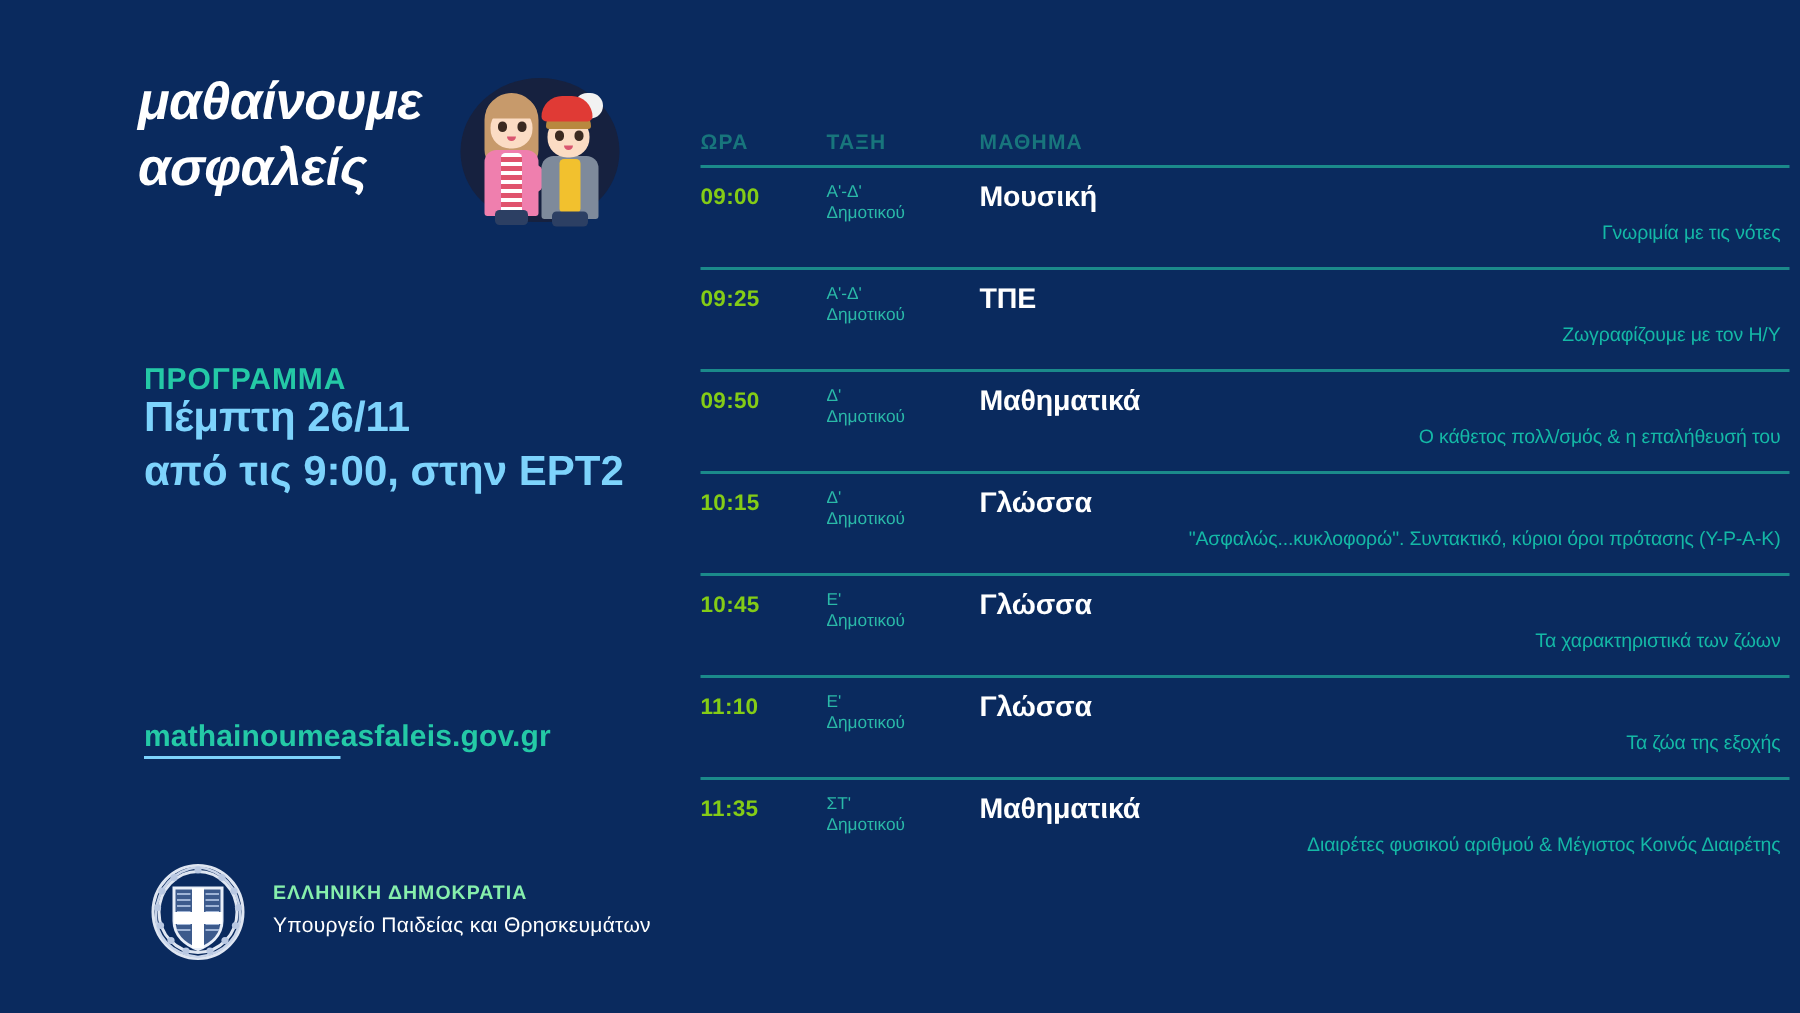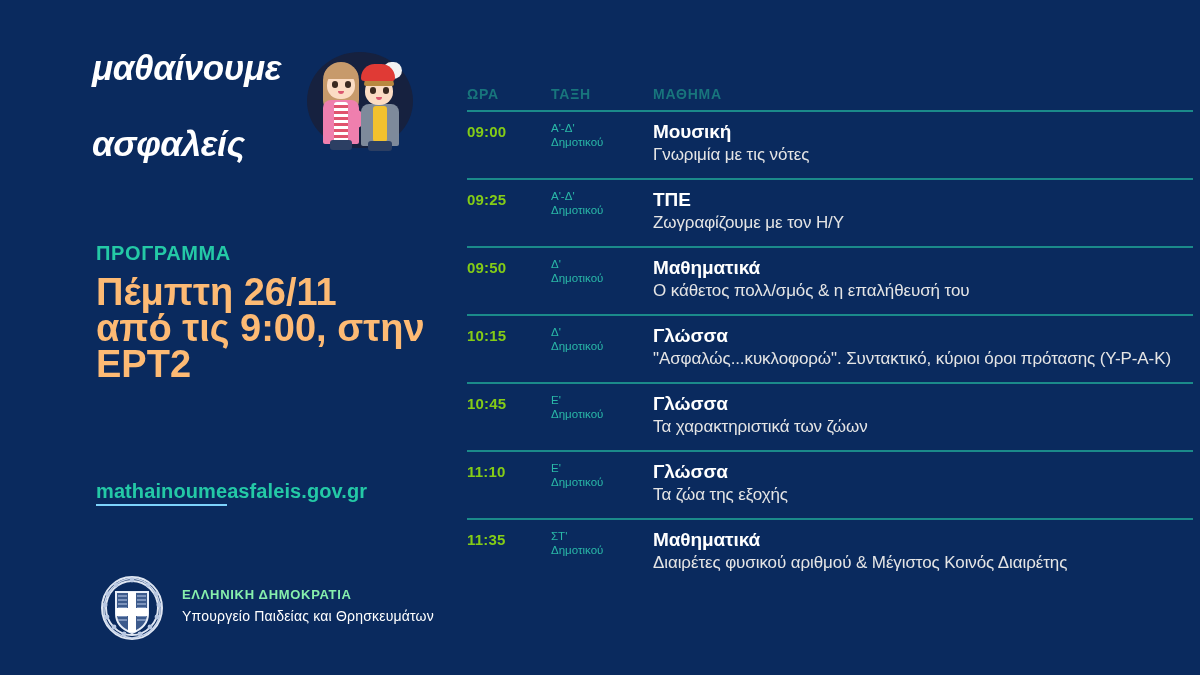--- a/index.html
+++ b/index.html
@@ -14,21 +14,21 @@
   
   .left{position:absolute;left:0;top:0;width:450px;height:675px;}
 
   .brand{position:absolute;left:92px;top:46px;width:330px;height:115px;}
   .brand-text{
     position:absolute;left:0;top:0;width:220px;
     color:#ffffff;font-weight:bold;font-style:italic;
     font-size:35px;line-height:44px;letter-spacing:-0.4px;
   }
   .brand-line1{display:block;}
-  .brand-line2{display:block;margin-top:32px;}
+  .brand-line2{display:block;}
 
   .brand-art{position:absolute;left:207px;top:2px;width:120px;height:110px;}
   .kids-blob{
     position:absolute;left:8px;top:4px;width:106px;height:96px;
     background:#16213f;border-radius:54px 54px 50px 50px/50px 50px 48px 48px;
   }
 
   .kid{position:absolute;}
   
   .g-hair-back{position:absolute;left:24px;top:14px;width:36px;height:52px;background:#c79a6b;border-radius:18px 18px 14px 14px;}
@@ -55,22 +55,22 @@
   .b-mouth{position:absolute;left:77px;top:49px;width:6px;height:3px;background:#d9566f;border-radius:0 0 3px 3px;}
   .b-body{position:absolute;left:62px;top:56px;width:38px;height:42px;background:#7e8a9b;border-radius:8px 8px 2px 2px;}
   .b-shirt{position:absolute;left:74px;top:58px;width:14px;height:36px;background:#f2c12e;border-radius:3px;}
   .b-legs{position:absolute;left:69px;top:93px;width:24px;height:10px;background:#2c3f63;border-radius:3px;}
 
   .kicker{
     position:absolute;left:96px;top:242px;
     color:#24c9a6;font-weight:bold;font-size:20px;letter-spacing:0.6px;
   }
   .date-block{
-    position:absolute;left:96px;top:274px;width:330px;
-    color:#fdba74;font-weight:bold;font-size:38px;line-height:36px;
+    position:absolute;left:96px;top:260px;width:330px;
+    color:#7dd3fc;font-weight:bold;font-size:28px;line-height:36px;
   }
   .date-l1{display:block;}
   .date-l2{display:block;}
 
   .sitelink{
     position:absolute;left:96px;top:480px;
     color:#24c9a6;font-weight:bold;font-size:20px;letter-spacing:0.1px;
     text-decoration:none;cursor:pointer;
   }
   .sitelink .ul{border-bottom:2px solid #7dd3fc;padding-bottom:2px;}
@@ -109,21 +109,21 @@
     position:absolute;left:84px;top:9px;width:96px;
     color:#2ab9a8;font-size:11.5px;line-height:14px;
   }
   .c-class .cl1{display:block;}
   .c-class .cl2{display:block;}
   .c-subject{margin-left:186px;padding-right:6px;}
   .subj-title{
     display:block;color:#ffffff;font-weight:bold;font-size:19px;line-height:23px;letter-spacing:-0.1px;
   }
   .subj-desc{
-    display:block;color:#e5e5e5;font-size:17px;line-height:21px;letter-spacing:-0.1px;margin-top:1px;
+    display:block;color:#14b8a6;font-size:13px;line-height:21px;letter-spacing:-0.1px;margin-top:1px;text-align:right;
   }
 </style>
 </head>
 <body>
 
 <div class="stage">
 
   <div class="left">
 
     <div class="brand">

